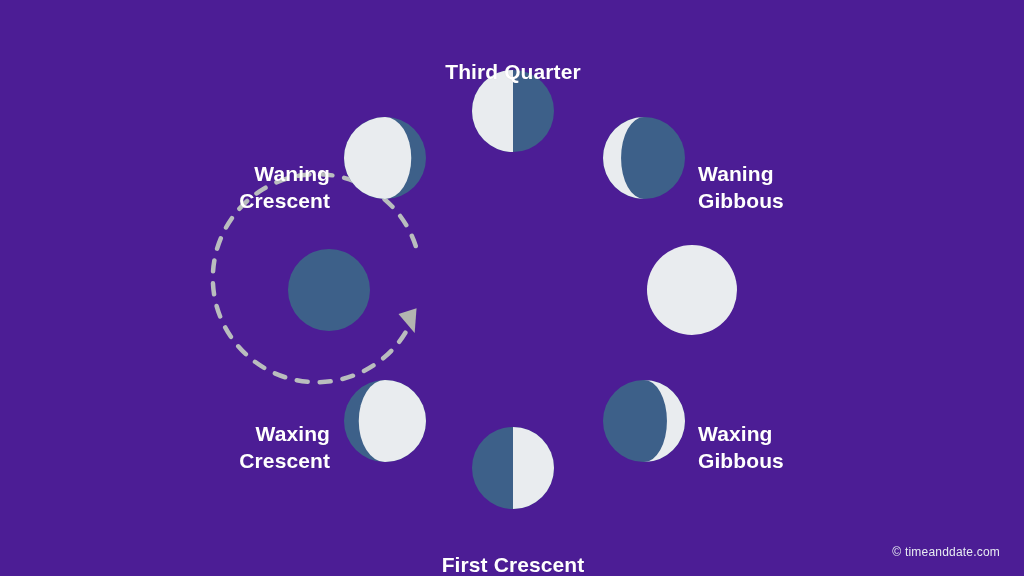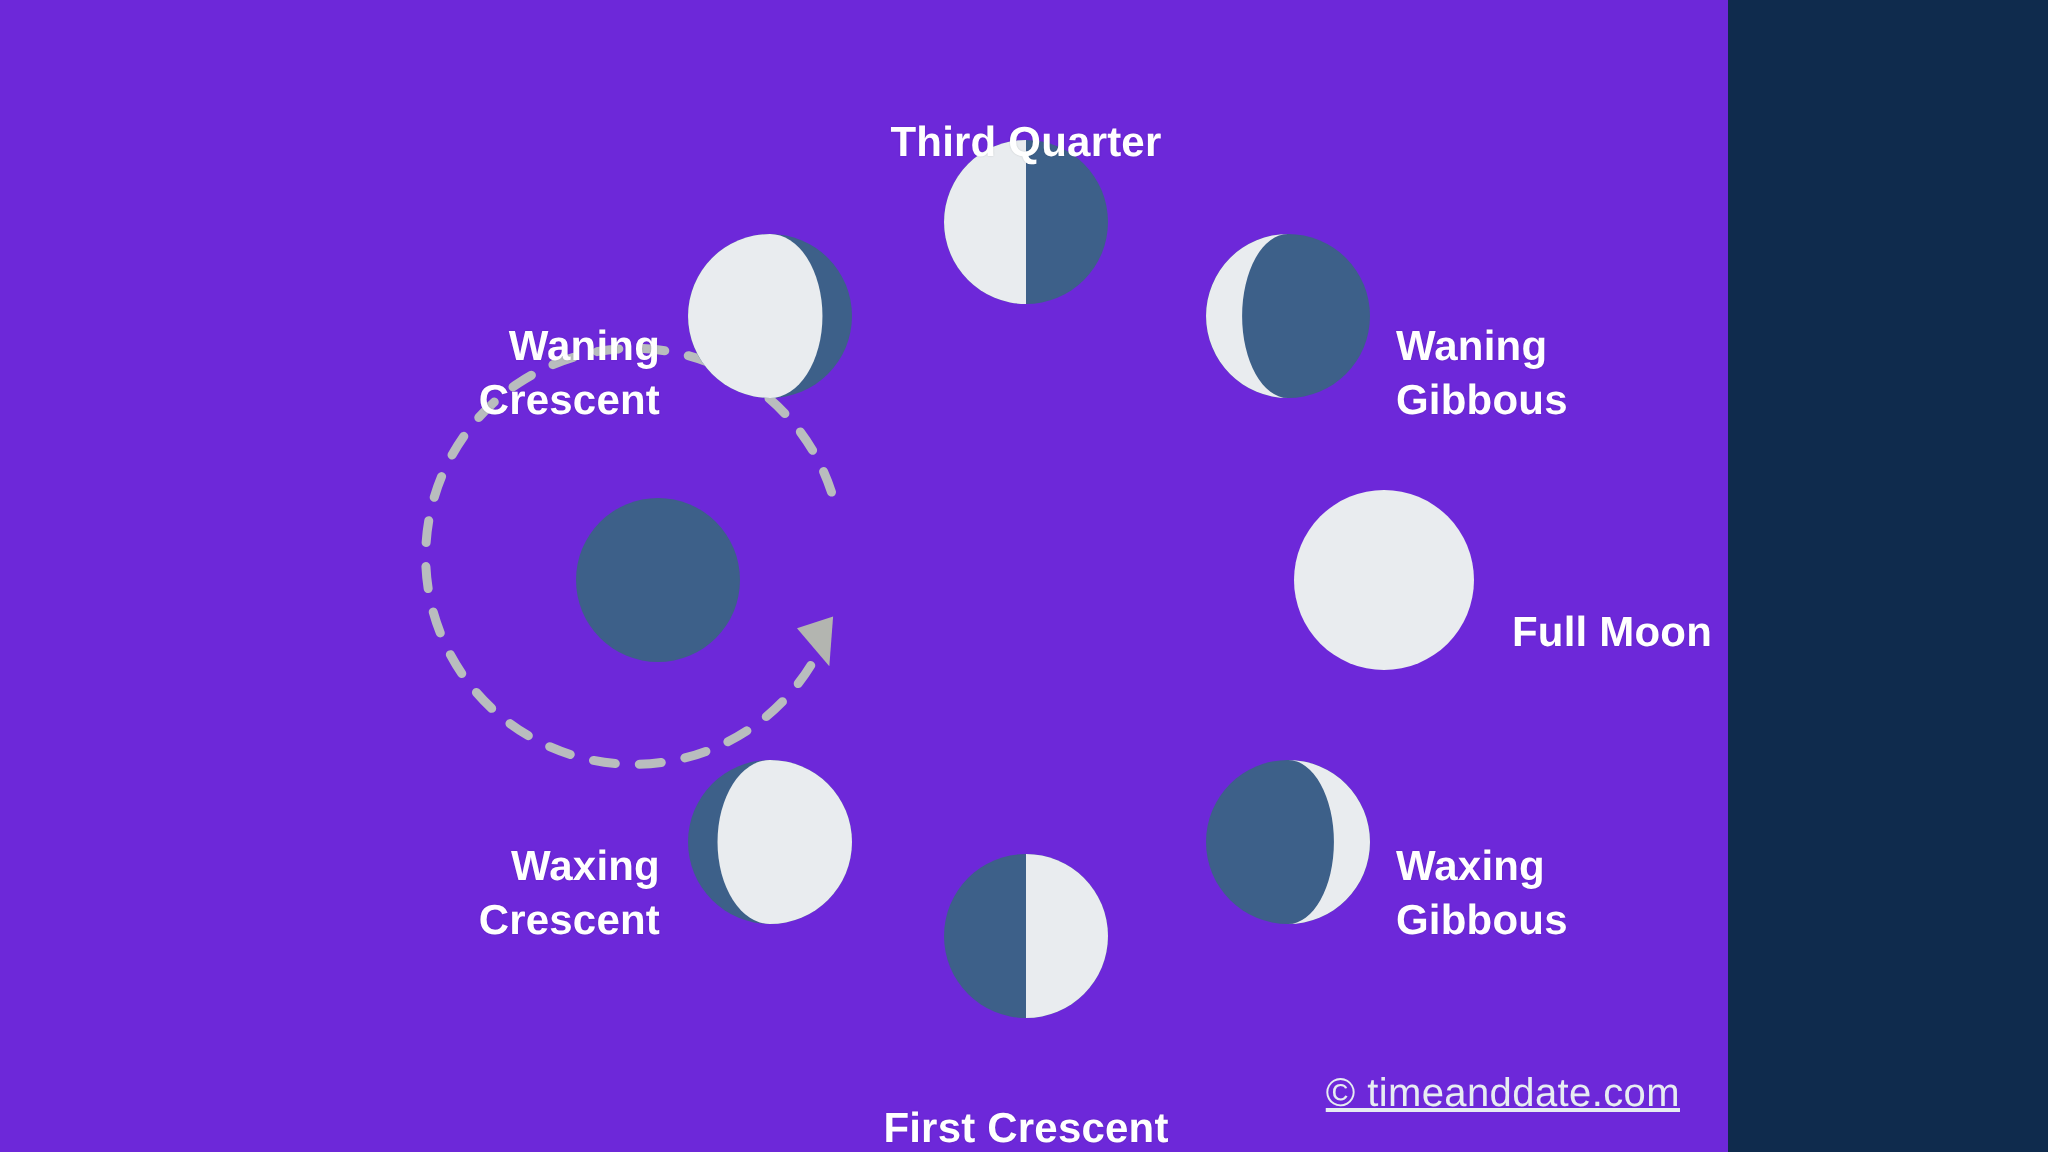--- a/index.html
+++ b/index.html
@@ -2,23 +2,23 @@
 <html><head>
 <meta charset="utf-8">
 <style>
   html, body {
     margin: 0;
     padding: 0;
     background: #0f2b4d;
   }
   #stage {
     position: relative;
-    width: 864px;
+    width: 1024px;
     height: 576px;
-    background: #6d28d9;
+    background: #4c1d95;
     overflow: hidden;
     font-family: "Liberation Sans", sans-serif;
   }
   #diagram-svg {
     position: absolute;
     top: 0;
     left: 0;
     width: 1024px;
     height: 576px;
     display: block;
@@ -37,24 +37,23 @@
   .label-left  { text-align: right; }
   .label-right { text-align: left; }
   .label-center{ text-align: center; }
 
   #credit {
     position: absolute;
     right: 24px;
     bottom: 17px;
     color: #e7ecf2;
     font-family: "Liberation Sans", sans-serif;
-    font-size: 20px;
+    font-size: 12px;
     font-weight: normal;
     letter-spacing: 0.2px;
-    text-decoration: underline;
   }
 </style>
 </head>
 <body>
 
 <div id="stage">
 
   <svg id="diagram-svg" viewBox="0 0 1024 576">
     <defs>
 
@@ -232,23 +231,20 @@
 
   <div class="phase-label label-center" style="left:413px; top:31px; width:200px;">
     <span>Third Quarter</span>
   </div>
 
   <div class="phase-label label-right" style="left:698px; top:133px; width:220px;">
     <span>Waning
 Gibbous</span>
   </div>
 
-  <div class="phase-label label-right" style="left:756px; top:276px; width:230px;">
-    <span>Full Moon</span>
-  </div>
 
   <div class="phase-label label-right" style="left:698px; top:393px; width:220px;">
     <span>Waxing
 Gibbous</span>
   </div>
 
   <div class="phase-label label-center" style="left:413px; top:524px; width:200px;">
     <span>First Crescent</span>
   </div>
 

